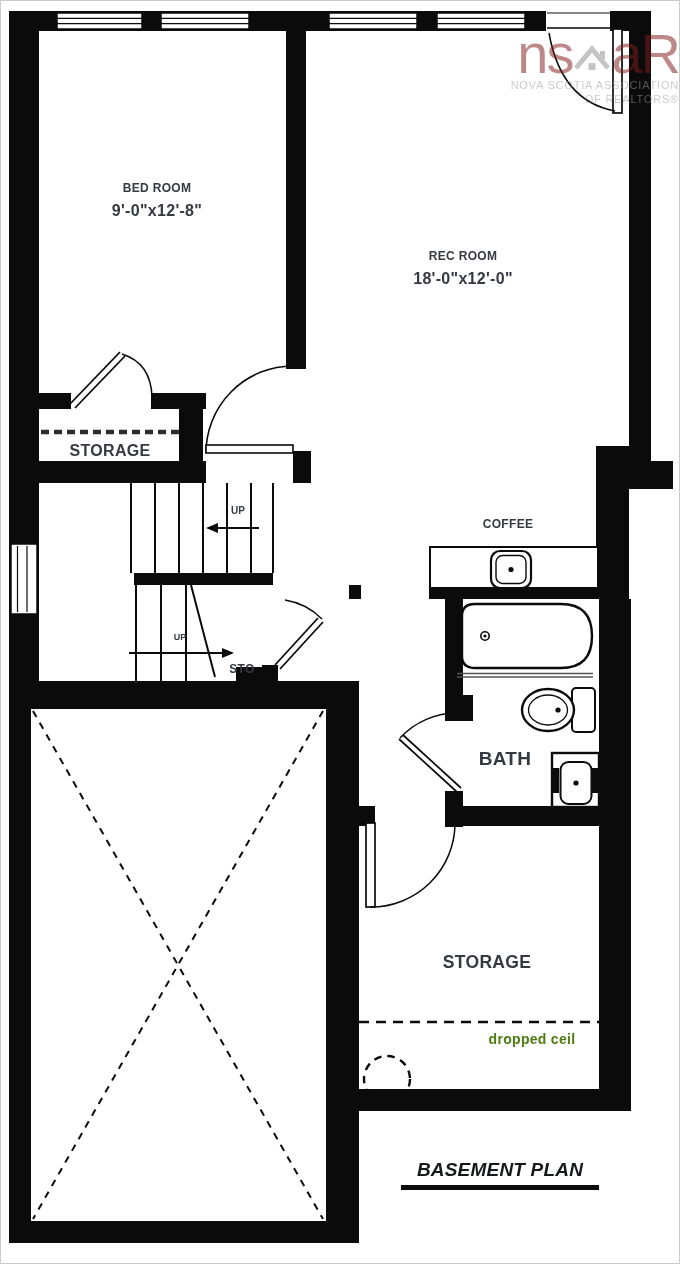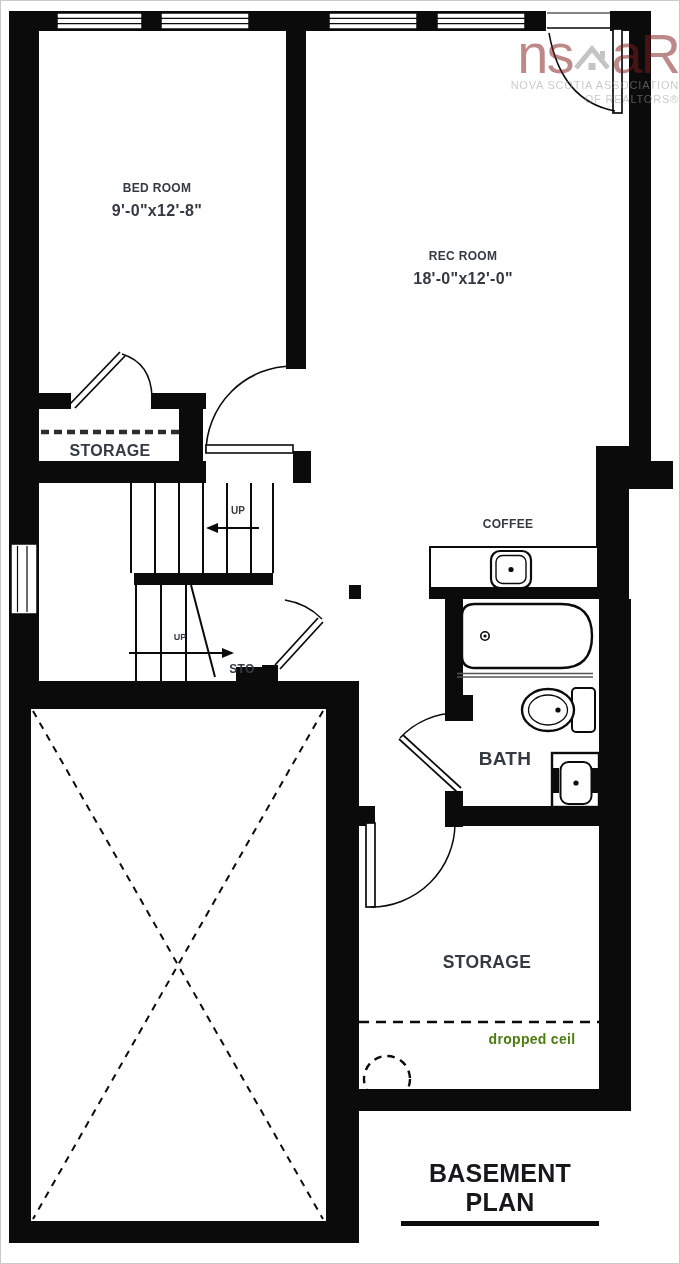--- a/index.html
+++ b/index.html
@@ -12,21 +12,21 @@
   .lbl{
     position:absolute;transform:translate(-50%,-50%);
     color:#343a42;font-weight:700;white-space:nowrap;letter-spacing:.3px;
   }
   .lbl-room{font-size:12px;}
   .lbl-dims{font-size:16px;}
   .lbl-small{font-size:10px;letter-spacing:0;}
   .lbl-tiny{font-size:9px;letter-spacing:0;}
   .lbl-note{font-size:14px;font-weight:700;color:#4d7c0f;}
   #title-block{position:absolute;left:400px;top:1158px;width:198px;}
-  #title-text{font-size:25px;font-weight:700;color:#16181c;text-align:center;letter-spacing:.2px;}
+  #title-text{font-size:19px;font-weight:700;color:#16181c;text-align:center;letter-spacing:.2px;font-style:italic;}
   #title-underline{height:5px;background:#0c0c0c;margin-top:4px;}
   #area-text{font-size:22px;font-weight:700;color:#16181c;text-align:right;margin-top:5px;letter-spacing:.2px;}
   #watermark{
     position:absolute;left:498px;top:16px;width:180px;opacity:.52;
     pointer-events:none;text-align:right;
   }
   #wm-logo-row{display:flex;align-items:flex-end;justify-content:flex-end;height:62px;}
   .wm-big{font-size:56px;font-weight:400;color:#7f1d1d;line-height:.9;letter-spacing:-2px;}
   #wm-house{margin:0 1px 3px 2px;}
   .wm-org{font-size:11px;font-weight:400;color:#9a9a9a;letter-spacing:.8px;line-height:1.25;}

